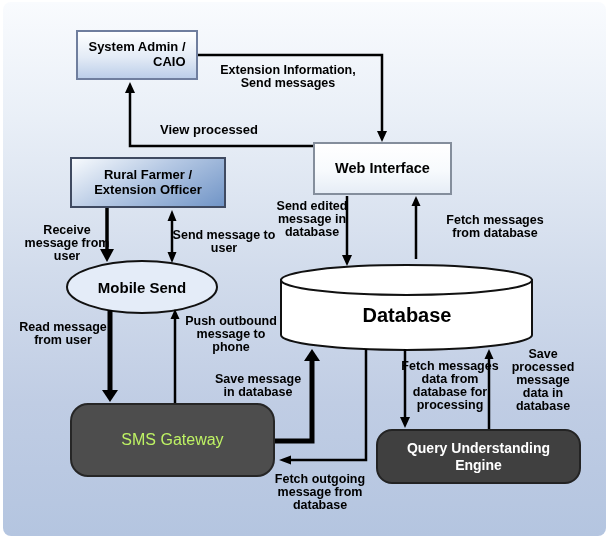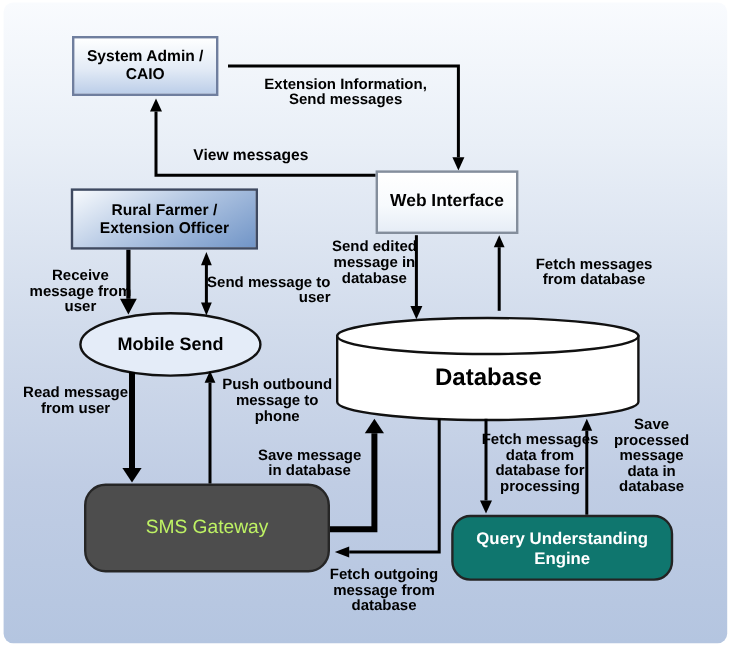--- a/index.html
+++ b/index.html
@@ -5,34 +5,34 @@
   html,body{margin:0;padding:0;background:#ffffff;}
   body{width:609px;height:541px;position:relative;overflow:hidden;
        font-family:"Liberation Sans",sans-serif;color:#000;}
   .panel{position:absolute;left:3px;top:2px;width:603px;height:534px;
          border-radius:8px;z-index:0;
          background:linear-gradient(180deg,#f9fbfe 0%,#e9eff7 22%,#d2dcec 50%,#c0cde4 75%,#b4c5e0 100%);}
   svg.layer{position:absolute;left:0;top:0;z-index:1;}
   .node{position:absolute;display:flex;align-items:center;justify-content:center;
         text-align:center;font-weight:bold;white-space:pre-line;z-index:2;
         box-sizing:border-box;line-height:1.15;}
-  #system-admin{left:60px;top:30px;width:122px;height:50px;font-size:13px;
+  #system-admin{left:76px;top:30px;width:122px;height:50px;font-size:13px;
         border:2px solid #6f7e9e;
-        background:linear-gradient(180deg,#feffff 0%,#e3ebf6 55%,#bccee9 100%);}
-  #web-interface{left:313px;top:142px;width:119px;height:53px;font-size:14.5px;
+        background:linear-gradient(180deg,#feffff 0%,#e3ebf6 55%,#bccee9 100%);text-align:right;}
+  #web-interface{left:313px;top:142px;width:139px;height:53px;font-size:14.5px;
         border:2px solid #848e9c;
         background:linear-gradient(180deg,#ffffff 0%,#f7fafd 55%,#e6edf6 100%);text-align:right;}
-  #rural-farmer{left:59px;top:157px;width:156px;height:51px;font-size:13px;
+  #rural-farmer{left:70px;top:157px;width:156px;height:51px;font-size:13px;
         border:2px solid #3f4a61;
         background:linear-gradient(150deg,#f7fafd 0%,#b6c9e4 45%,#7195c7 100%);}
   #sms-gateway{left:70px;top:403px;width:205px;height:74px;font-size:16px;
         font-weight:normal;color:#bef264;border:2px solid #262626;border-radius:18px;
         background:#4d4d4d;}
-  #query-engine{left:376px;top:429px;width:185px;height:55px;font-size:14px;
-        color:#fff;border:2px solid #232323;border-radius:16px;background:#0f766e;}
+  #query-engine{left:376px;top:429px;width:205px;height:55px;font-size:14px;
+        color:#fff;border:2px solid #232323;border-radius:16px;background:#404040;}
   .shape-label{position:absolute;transform:translate(-50%,-50%);font-weight:bold;
         white-space:nowrap;z-index:3;}
   #mobile-phone-label{left:142px;top:287px;font-size:15px;}
   #database-label{left:407px;top:315px;font-size:20px;}
   .elabel{position:absolute;transform:translate(-50%,-50%);text-align:center;
         font-weight:bold;font-size:12.5px;line-height:13px;white-space:pre-line;
         z-index:3;}
 </style>
 </head>
 <body>
@@ -117,30 +117,30 @@
 Extension Officer</div>
 <div class="node" id="sms-gateway">SMS Gateway</div>
 <div class="node" id="query-engine">Query Understanding
 Engine</div>
 
 <div class="shape-label" id="mobile-phone-label">Mobile Send</div>
 <div class="shape-label" id="database-label">Database</div>
 
 <div class="elabel" style="left:288px;top:77px;">Extension Information,
 Send messages</div>
-<div class="elabel" style="left:209px;top:129px;font-size:13px;">View messages</div>
+<div class="elabel" style="left:209px;top:129px;font-size:13px;">View processed</div>
 <div class="elabel" style="left:312px;top:219px;">Send edited
 message in
 database</div>
 <div class="elabel" style="left:495px;top:227px;">Fetch messages
 from database</div>
 <div class="elabel" style="left:67px;top:243px;">Receive
 message from
 user</div>
-<div class="elabel" style="left:224px;top:242px;text-align:right;">Send message to
+<div class="elabel" style="left:224px;top:242px;">Send message to
 user</div>
 <div class="elabel" style="left:63px;top:334px;">Read message
 from user</div>
 <div class="elabel" style="left:231px;top:334px;">Push outbound
 message to
 phone</div>
 <div class="elabel" style="left:258px;top:386px;">Save message
 in database</div>
 <div class="elabel" style="left:320px;top:492px;">Fetch outgoing
 message from

